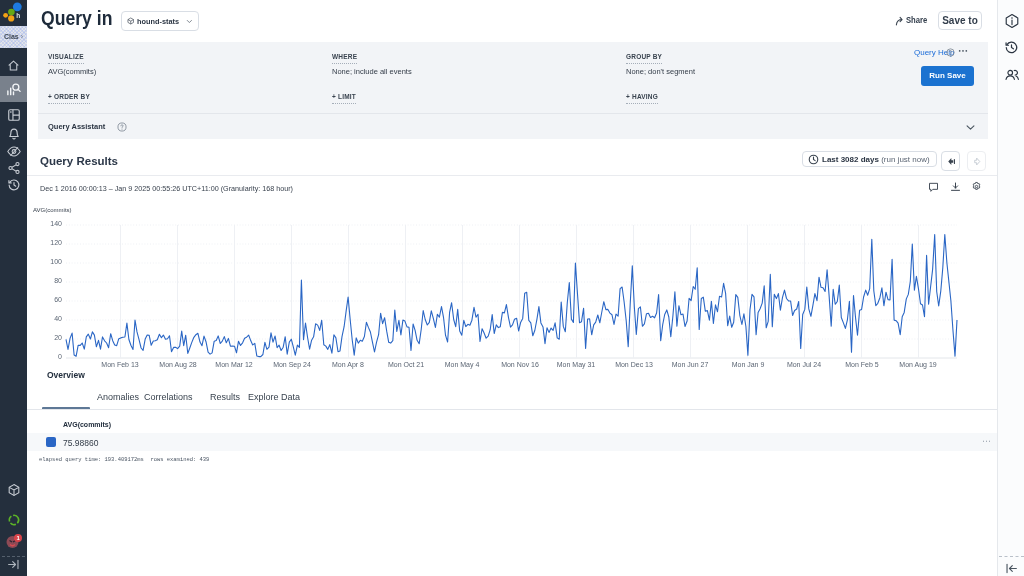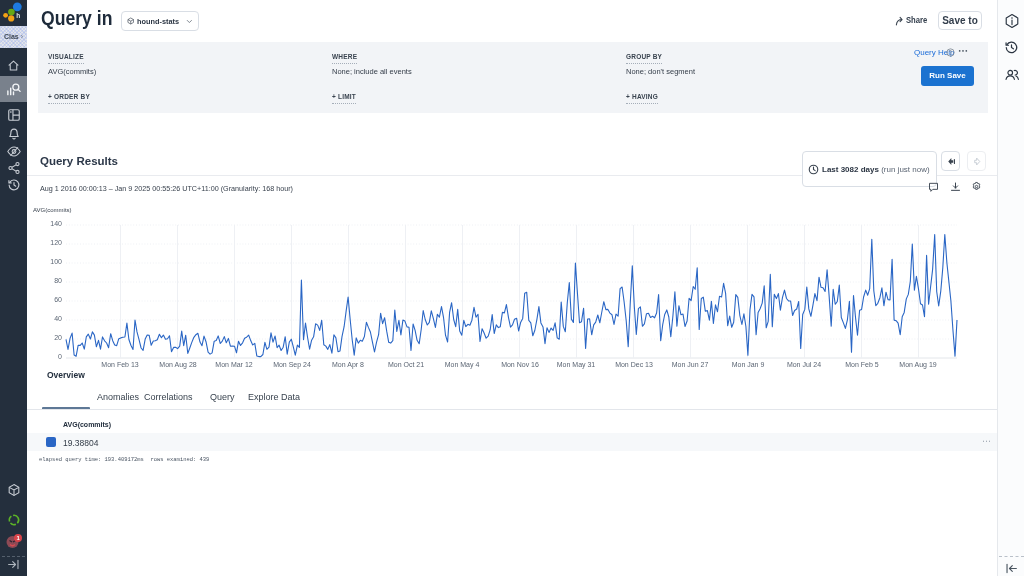--- a/index.html
+++ b/index.html
@@ -28,21 +28,21 @@
 #qassist { left:38px; top:113px; width:950px; height:26px; background:#f2f4f7; border-top:1px solid #e3e6eb; }
 .blabel { line-height:1; display:inline-block; font-size:6.5px; font-weight:bold; letter-spacing:.2px; color:#39434f; border-bottom:1px dotted #a5aeb9; padding-bottom:2px; }
 .bval { line-height:1; font-size:7.5px; color:#343d49; }
 .badd { line-height:1; display:inline-block; font-size:6.5px; font-weight:bold; letter-spacing:.2px; color:#39434f; border-bottom:1px dotted #a5aeb9; padding-bottom:2px; }
 #qhelp { left:904px; top:48px; font-size:8px; color:#1a6bd8;margin-left:10px; }
 #runq { left:921px; top:66px; width:53px; height:20px; background:#1b72d0; border-radius:3px; color:#fff; font-size:8px; font-weight:bold; text-align:center; line-height:20px; }
 
 #qrtitle { left:40px; top:155px; font-size:11.5px; font-weight:bold; color:#2b3748; }
 #qrline { left:27px; top:175px; width:970px; height:1px; background:#e9ebef; }
 #trange { left:40px; top:184px; font-size:7.2px; color:#39424e; }
-#timebox { left:802px; top:151px; white-space:nowrap; width:135px; height:36px; border:1px solid #d9dee5; border-radius:4px; background:#fff; display:flex; align-items:center; padding:0 5px; }
+#timebox { left:802px; top:151px; white-space:nowrap; width:135px; height:16px; border:1px solid #d9dee5; border-radius:4px; background:#fff; display:flex; align-items:center; padding:0 5px; }
 #prevbox { left:941px; top:151px; width:19px; height:20px; border:1px solid #d9dee5; border-radius:4px; background:#fff; display:flex; align-items:center; justify-content:center; }
 #nextbox { left:967px; top:151px; width:19px; height:20px; border:1px solid #eceef1; border-radius:4px; background:#fff; display:flex; align-items:center; justify-content:center; }
 
 #chartlabel { left:33px; top:207px; font-size:6px; color:#39424e; }
 .ylab { position:absolute; width:28px; text-align:right; font-size:7px; color:#5b6573; }
 .xlab { position:absolute; font-size:7px; color:#5b6573; white-space:nowrap; transform:translateX(-50%); }
 
 .tab { position:absolute; top:392px; font-size:9px; color:#39434f; }
 .tab.on { font-weight:bold; color:#222e3d; font-size:8.5px; }
 #tabul { left:42px; top:407px; width:48px; height:3px; background:#5e7896; border-radius:1px; }
@@ -78,31 +78,42 @@
     <div class="abs blabel" style="left:10px; top:12px;">VISUALIZE</div>
     <div class="abs bval" style="left:10px; top:26px;">AVG(commits)</div>
     <div class="abs badd" style="left:10px; top:52px;">+ ORDER BY</div>
     <div class="abs blabel" style="left:294px; top:12px;">WHERE</div>
     <div class="abs bval" style="left:294px; top:26px;">None; include all events</div>
     <div class="abs badd" style="left:294px; top:52px;">+ LIMIT</div>
     <div class="abs blabel" style="left:588px; top:12px;">GROUP BY</div>
     <div class="abs bval" style="left:588px; top:26px;">None; don't segment</div>
     <div class="abs badd" style="left:588px; top:52px;">+ HAVING</div>
   </div>
+  <div class="abs" id="qassist">
+    <div class="abs" style="left:10px; top:8px; font-size:7.5px; font-weight:bold; color:#2a3442;">Query Assistant</div>
+    <svg class="abs" style="left:79px; top:8px;" width="10" height="10" viewBox="0 0 16 16" fill="none">
+        <circle cx="8" cy="8" r="6.5" stroke="#707b88" stroke-width="1.2"></circle>
+        <path d="M6.2 6.2c0-1 .8-1.7 1.8-1.7s1.8.7 1.8 1.6c0 1.4-1.8 1.4-1.8 2.6" stroke="#707b88" stroke-width="1.2" stroke-linecap="round"></path>
+        <circle cx="8" cy="11.3" r=".8" fill="#707b88"></circle>
+      </svg>
+    <svg class="abs" style="left:927px; top:8px;" width="11" height="11" viewBox="0 0 16 16" fill="none">
+        <path d="M3 5.5l5 5 5-5" stroke="#4a5560" stroke-width="1.6" stroke-linecap="round" stroke-linejoin="round"></path>
+      </svg>
+  </div>
   <div class="abs" id="qhelp">Query Help</div>
   <svg class="abs" style="left:946px; top:48px;" width="9" height="9" viewBox="0 0 16 16" fill="none">
       <circle cx="8" cy="8" r="6.5" stroke="#707b88" stroke-width="1.3"></circle>
       <path d="M6.2 6.2c0-1 .8-1.7 1.8-1.7s1.8.7 1.8 1.6c0 1.4-1.8 1.4-1.8 2.6" stroke="#707b88" stroke-width="1.3" stroke-linecap="round"></path>
       <circle cx="8" cy="11.3" r=".9" fill="#707b88"></circle>
     </svg>
   <div class="abs" style="left:958px; top:45px; font-size:10px; font-weight:bold; color:#5a6470; letter-spacing:1px;">⋯</div>
   <div class="abs" id="runq">Run Save</div>
   <div class="abs" id="qrtitle">Query Results</div>
   <div class="abs" id="qrline"></div>
-  <div class="abs" id="trange">Aug 1 2016 00:00:13 – Jan 9 2025 00:55:26 UTC+11:00 (Granularity: 168 hour)</div>
+  <div class="abs" id="trange">Dec 1 2016 00:00:13 – Jan 9 2025 00:55:26 UTC+11:00 (Granularity: 168 hour)</div>
   <div class="abs" id="timebox">
     <svg width="11" height="11" viewBox="0 0 16 16" fill="none" style="flex-shrink:0;">
         <circle cx="8" cy="8" r="6.2" stroke="#39434f" stroke-width="1.6"></circle>
         <path d="M8 4.5V8l2.4 1.6" stroke="#39434f" stroke-width="1.6" stroke-linecap="round"></path>
       </svg>
     <span style="font-size:8px; margin-left:3px; color:#2c3644;"><b>Last 3082 days</b> <span style="color:#5b6573;">(run just now)</span></span>
     <svg style="margin-left:4px;" width="9" height="9" viewBox="0 0 16 16" fill="none">
         <path d="M3 5.5l5 5 5-5" stroke="#4a5560" stroke-width="1.8" stroke-linecap="round"></path>
       </svg>
   </div>
@@ -174,28 +185,28 @@
 <div class="xlab" style="left:576px; top:361px;">Mon May 31</div>
 <div class="xlab" style="left:634px; top:361px;">Mon Dec 13</div>
 <div class="xlab" style="left:690px; top:361px;">Mon Jun 27</div>
 <div class="xlab" style="left:748px; top:361px;">Mon Jan 9</div>
 <div class="xlab" style="left:804px; top:361px;">Mon Jul 24</div>
 <div class="xlab" style="left:862px; top:361px;">Mon Feb 5</div>
 <div class="xlab" style="left:918px; top:361px;">Mon Aug 19</div>
   <div class="tab on" style="left:47px; top:370px;">Overview</div>
   <div class="tab" style="left:97px;text-align:center;">Anomalies</div>
   <div class="tab" style="left:144px;">Correlations</div>
-  <div class="tab" style="left:210px;">Query</div>
+  <div class="tab" style="left:210px;">Results</div>
   <div class="tab" style="left:248px;">Explore Data</div>
   <div class="abs" id="tabul"></div>
   <div class="abs" id="tabline"></div>
   <div class="abs" id="thead">AVG(commits)</div>
   <div class="abs" id="trow"></div>
   <div class="abs" id="sq"></div>
-  <div class="abs" id="tval">19.38804</div>
+  <div class="abs" id="tval">75.98860</div>
   <div class="abs" id="tdots">⋯</div>
   <div class="abs" id="qfoot">elapsed query time: 193.409172ms&nbsp;&nbsp;rows examined: 439</div>
   <div class="abs" id="lnav">
     <div class="abs" id="logo">
       <svg width="27" height="26" viewBox="0 0 27 26">
         <circle cx="17.3" cy="6.8" r="4.4" fill="#1e7ae0"></circle>
         <circle cx="11.4" cy="12" r="3.3" fill="#67a816"></circle>
         <circle cx="5.6" cy="15.3" r="2.4" fill="#f2a114"></circle>
         <circle cx="11.2" cy="18.4" r="3.1" fill="#f2a114"></circle>
         <text x="16.2" y="17.6" font-size="6.5" font-weight="bold" fill="#dfe3e8" font-family="Liberation Sans">h</text>

